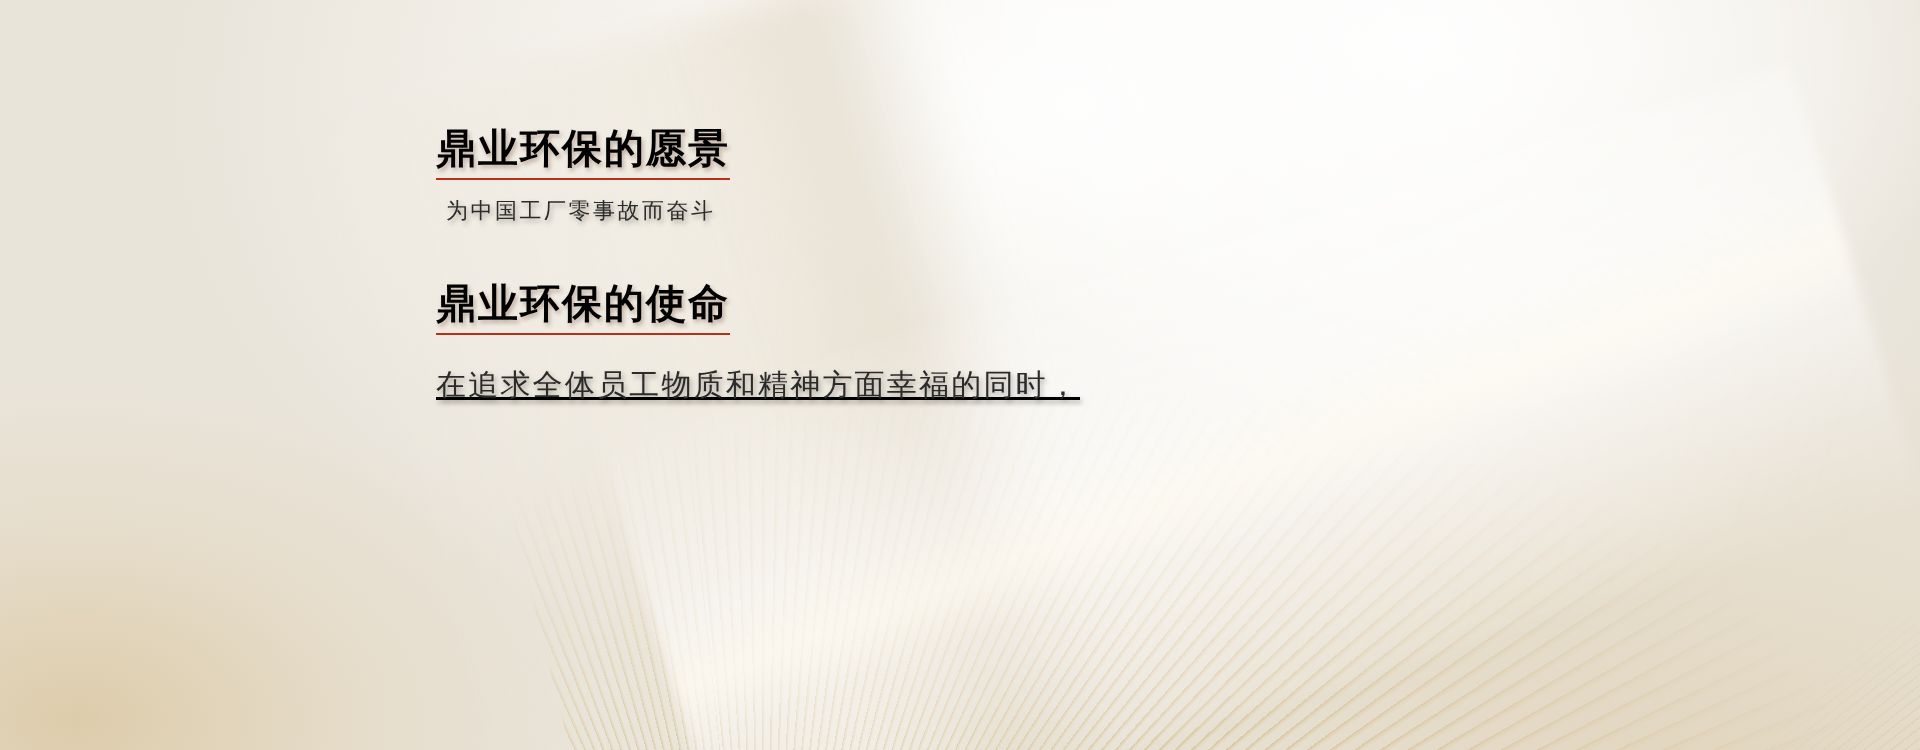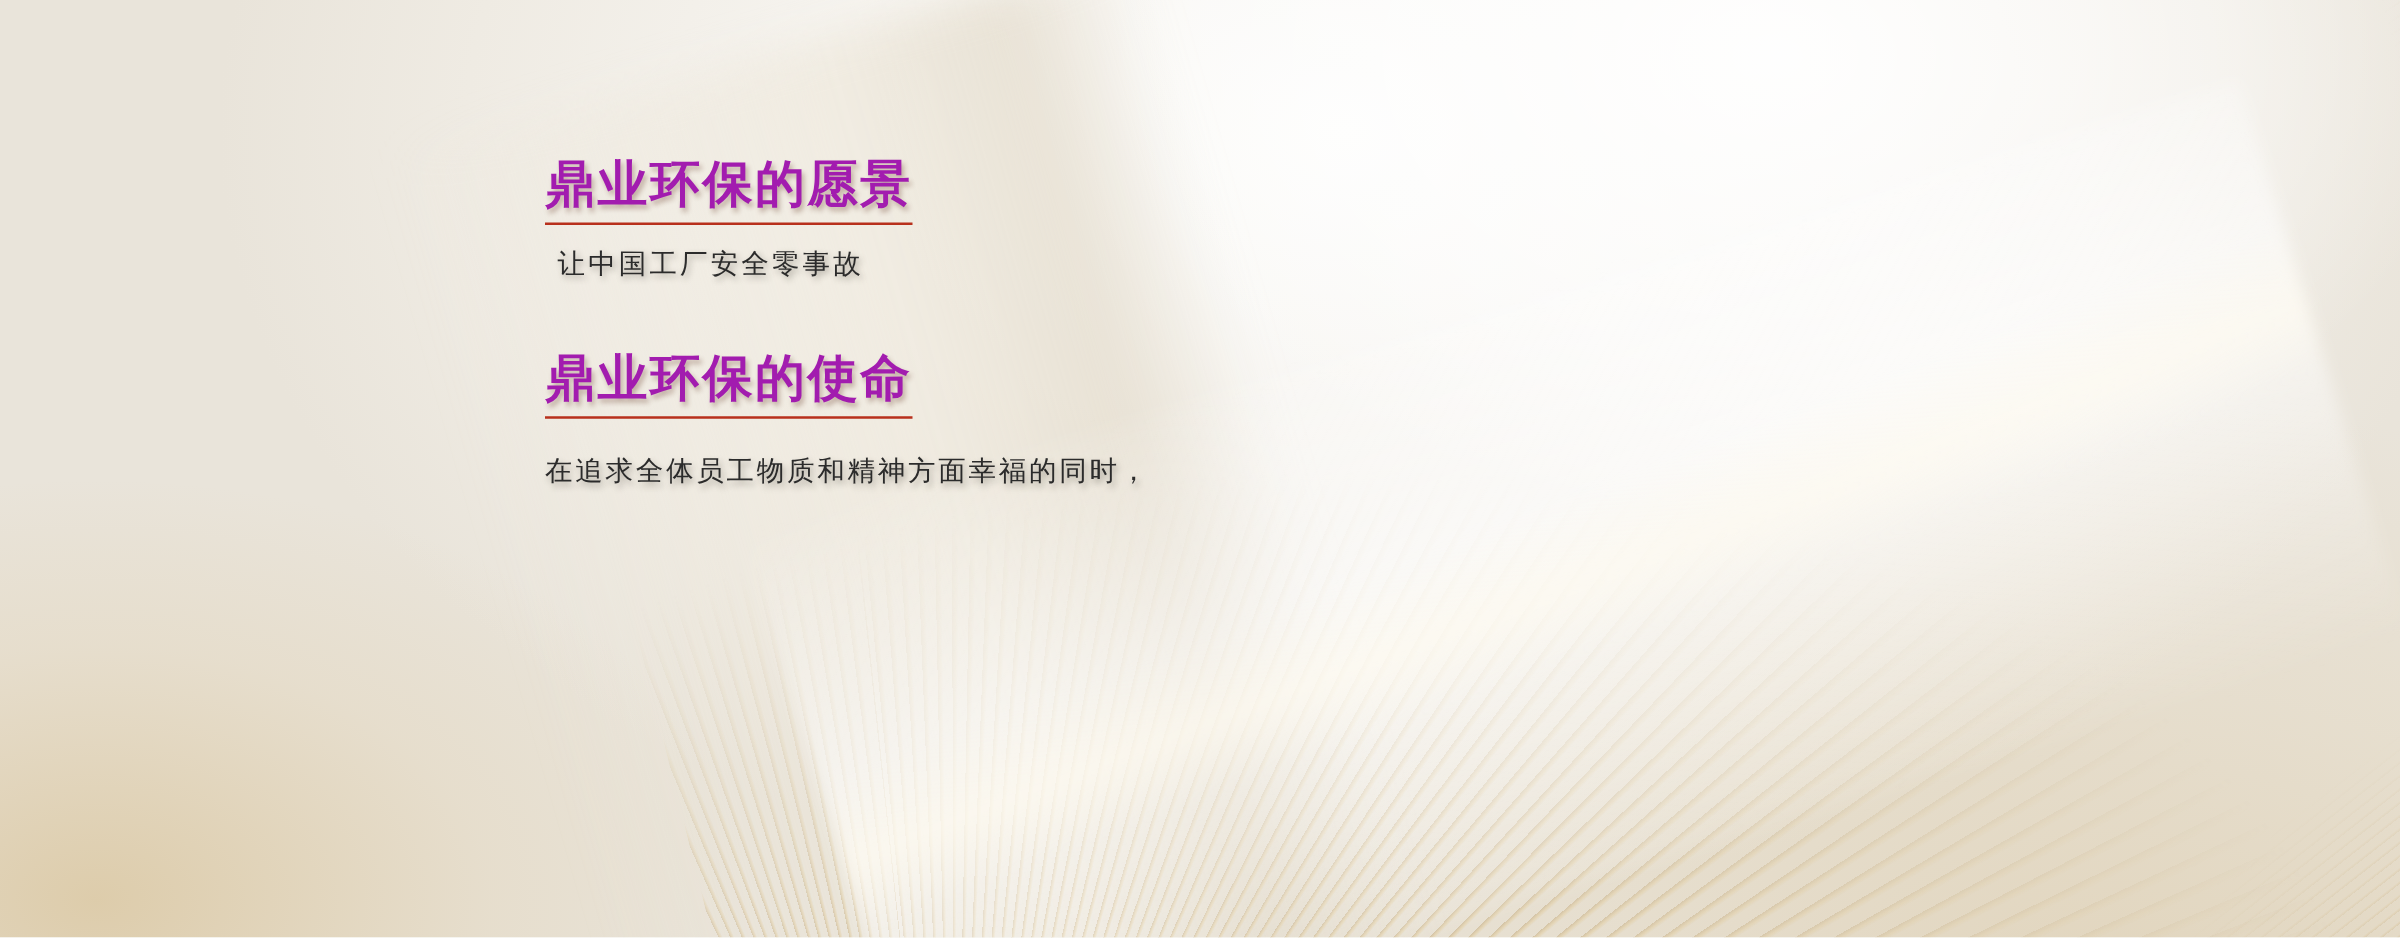--- a/index.html
+++ b/index.html
@@ -177,21 +177,21 @@
   
   .content {
     position: absolute;
     left: 436px;
     top: 126px;
     width: 1100px;
   }
 
   .heading {
     display: inline-block;
-    color: #a21caf;
+    color: #000000;
     font-size: 40px;
     font-weight: 700;
     letter-spacing: 2px;
     line-height: 1.12;
     padding-bottom: 7px;
     border-bottom: 2.5px solid #B8301C;
     text-shadow: 2px 3px 4px rgba(90,40,22,0.32);
     white-space: nowrap;
     text-align: right;
   }
@@ -202,26 +202,26 @@
     margin-top: 17px;
     margin-left: 10px;
     color: #2b2b2b;
     font-size: 22px;
     letter-spacing: 2.5px;
     line-height: 1.3;
     text-shadow: 2px 3px 5px rgba(60,55,45,0.40);
     white-space: nowrap;
   }
 
-  .block-mission { margin-top: 56px; }
+  .block-mission { margin-top: 56px; text-decoration: underline; }
 
   .body-text {
     margin-top: 22px;
     color: #2b2b2b;
-    font-size: 22px;
+    font-size: 30px;
     letter-spacing: 2.2px;
     line-height: 1.85;
     text-shadow: 2px 3px 5px rgba(60,55,45,0.40);
     white-space: nowrap;
   }
   .body-text .line { display: block; }
 </style>
 </head>
 <body>
 
@@ -237,21 +237,21 @@
   <div class="stripes stripes-right"></div>
   <div class="stripes stripes-right2"></div>
   <div class="fold"></div>
   <div class="stripes-fan"></div>
   <div class="sheen"></div>
 
   <div class="content">
 
     <div class="block-vision">
       <div class="heading">鼎业环保的愿景</div>
-      <div class="subtitle">让中国工厂安全零事故</div>
+      <div class="subtitle">为中国工厂零事故而奋斗</div>
     </div>
 
     <div class="block-mission">
       <div class="heading">鼎业环保的使命</div>
       <div class="body-text">
         <span class="line">在追求全体员工物质和精神方面幸福的同时，</span>
       </div>
     </div>
 
   </div>

